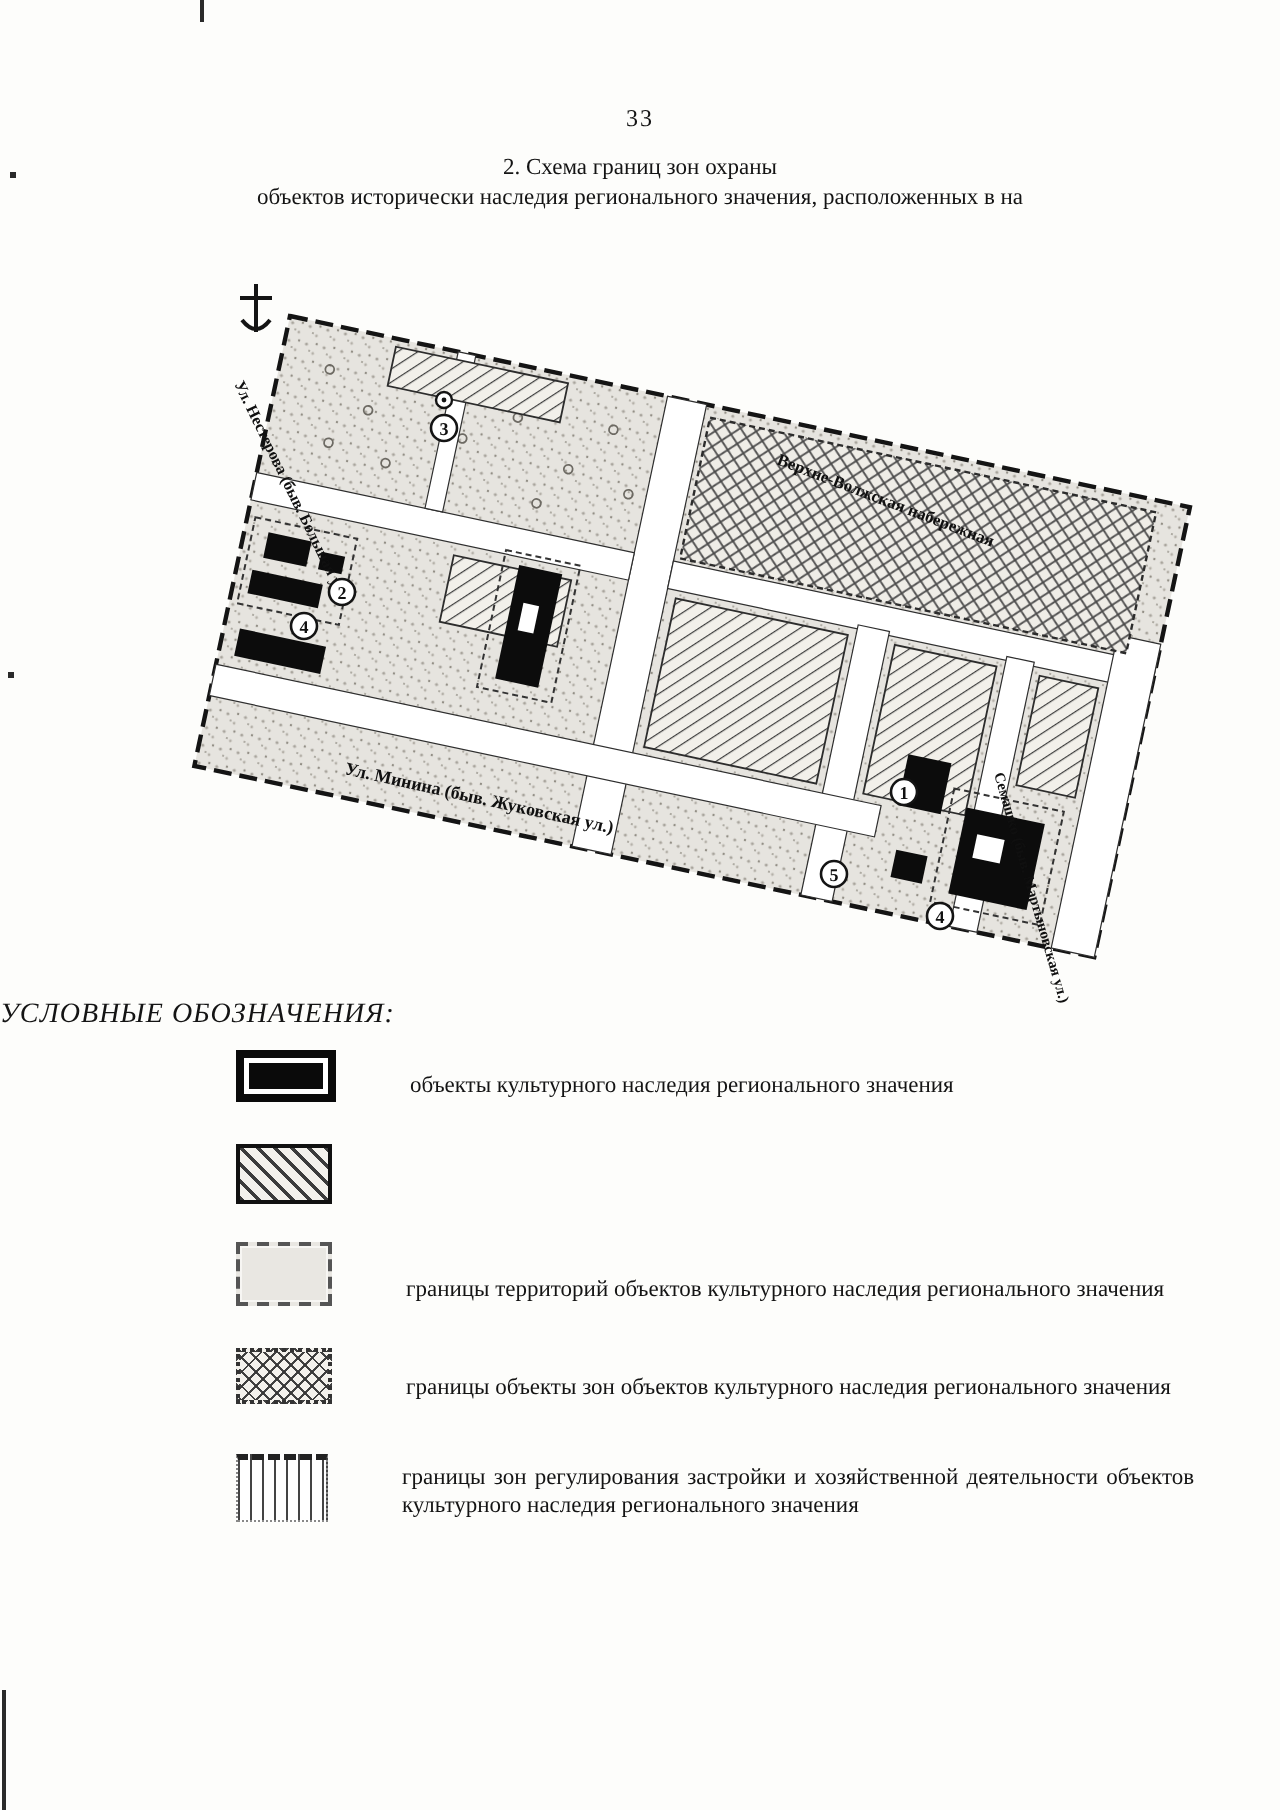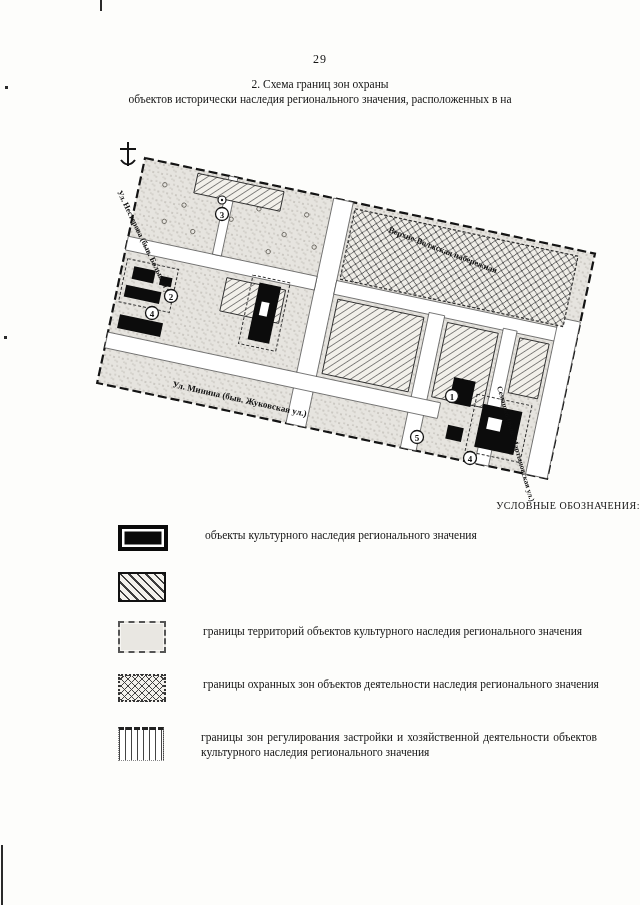--- a/index.html
+++ b/index.html
@@ -30,23 +30,23 @@
   }
   svg text.marker-num {
     font-family:"Liberation Serif", serif;
     font-weight:bold;
     fill:#101010;
     text-anchor:middle;
   }
 
   .legend-heading {
     position:absolute; top:500px; left:0; width:100%;
-    text-align:right; font-size:10px; letter-spacing:0.5px;
-  }
-  .legend-item { position:absolute; left:118px; display:flex; align-items:flex-start; }
+    text-align:left; font-size:14px; letter-spacing:0.5px;font-style:italic;
+  }
+  .legend-item { position:absolute; left:118px; display:flex; align-items:flex-end; }
   .legend-label {
     margin-left:37px; width:396px; font-size:11.5px; line-height:1.28;
     text-align:justify; padding-top:3px;
   }
   .swatch { flex:0 0 auto; display:block; }
   .sw1 { width:50px; height:26px; background:#0a0a0a; border:4px solid #0a0a0a;
          box-shadow: inset 0 0 0 2.5px #ffffff; }
   .sw2 { width:48px; height:30px; border:2px solid #111;
          background: repeating-linear-gradient(45deg, #3c3c3c 0 1.5px, transparent 1.5px 6px), #f3f1ec; }
   .sw3 { width:48px; height:32px; border:2px dashed #555; background:#e9e7e2;
@@ -70,21 +70,21 @@
 </head>
 <body>
 
 <div class="page">
 
   <div class="artifact a1"></div>
   <div class="artifact a2"></div>
   <div class="artifact a3"></div>
   <div class="artifact a4"></div>
 
-  <div class="page-number">29</div>
+  <div class="page-number">33</div>
 
   <div class="doc-title">
     <div>2. Схема границ зон охраны</div>
     <div>объектов исторически наследия регионального значения, расположенных в  на</div>
   </div>
 
   <div class="map-wrap">
     <svg width="520" height="378" viewBox="0 0 520 378">
       <defs>
         <pattern id="speckle" width="9" height="9" patternUnits="userSpaceOnUse">
@@ -212,21 +212,21 @@
     <span class="swatch sw2"></span>
   </div>
 
   <div class="legend-item" style="top:621px">
     <span class="swatch sw3"></span>
     <span class="legend-label">границы территорий объектов культурного наследия регионального значения</span>
   </div>
 
   <div class="legend-item" style="top:674px">
     <span class="swatch sw4"></span>
-    <span class="legend-label">границы охранных зон объектов деятельности наследия регионального значения</span>
+    <span class="legend-label">границы объекты зон объектов культурного наследия регионального значения</span>
   </div>
 
   <div class="legend-item" style="top:727px">
     <span class="swatch sw5"></span>
     <span class="legend-label">границы зон регулирования застройки и хозяйственной деятельности объектов культурного наследия регионального значения</span>
   </div>
 
 </div>
 
 </body></html>

